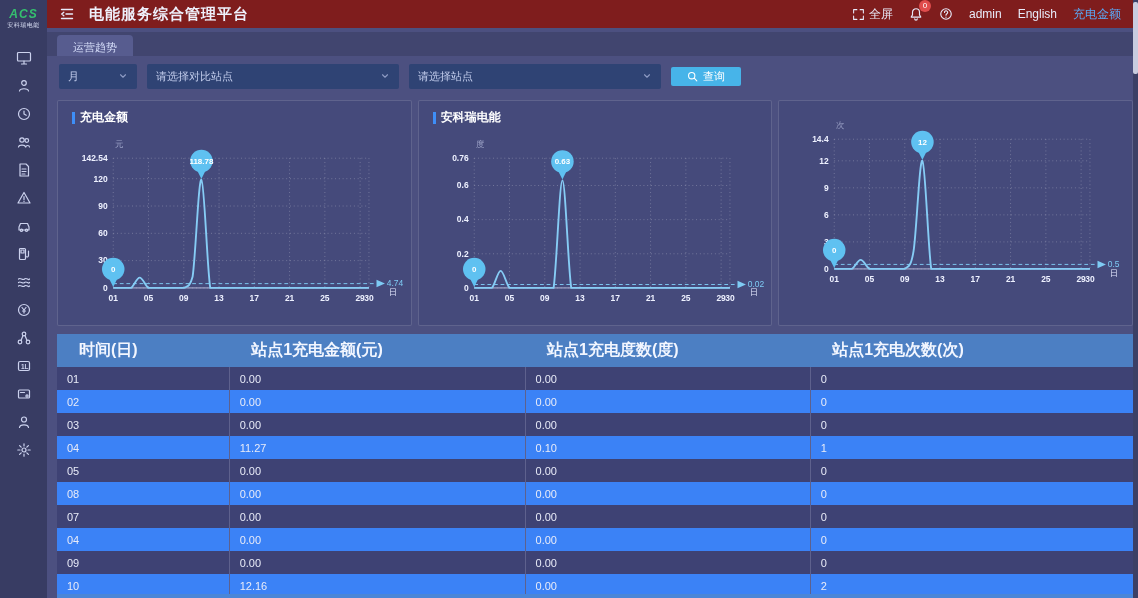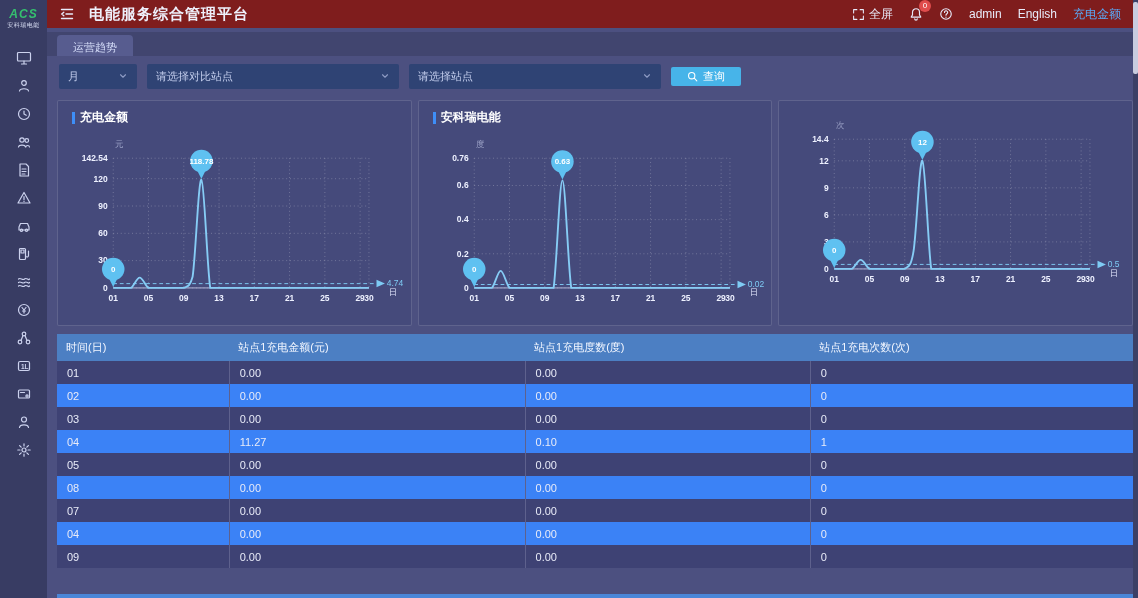--- a/index.html
+++ b/index.html
@@ -66,22 +66,22 @@
   .chart-svg .xtick { fill:#eef1ff; font-size:9px; font-weight:bold; text-anchor:middle; }
   .chart-svg .unit  { fill:#9ba1c6; font-size:9px; text-anchor:start; }
   .chart-svg .avglbl{ fill:#7ecbf4; font-size:9px; }
   .chart-svg .xname { fill:#dfe3fa; font-size:9px; }
   .chart-svg .mlbl  { fill:#fff; font-size:8.5px; font-weight:bold; text-anchor:middle; }
   .chart-svg text { font-family:"Liberation Sans","DejaVu Sans",sans-serif; }
 
   
   .tablewrap { position:absolute; left:57px; top:334px; width:1076px; height:264px; overflow:hidden; }
   table { width:100%; border-collapse:collapse; table-layout:fixed; }
-  th { background:#4c7fc3; color:#f2f6ff; font-size:11px; font-weight:normal; text-align:left;
-    padding:6px 9px; height:26px; }
+  th { background:#4c7fc3; color:#f2f6ff; font-size:16px; font-weight:bold; text-align:left;
+    padding:6px 22px; height:26px; }
   td { font-size:11px; color:#e8ebf8; padding:5px 10px; height:23px;
     border-right:1px solid rgba(255,255,255,.10); overflow:hidden; white-space:nowrap;}
   td:last-child { border-right:none; }
   tr.odd  td { background:#3e4274; }
   tr.even td { background:#3b82f6; }
   .hscroll { position:absolute; left:57px; bottom:0; width:1076px; height:4px; background:#4a86d8; }
 
   
   .vscroll { position:absolute; right:0; top:0; width:5px; height:598px; background:#3c4066; z-index:9;}
   .vthumb { position:absolute; right:0; top:2px; width:5px; height:72px; background:#c8ccdf; border-radius:2px;}
@@ -473,19 +473,25 @@
           <td>0.00</td>
           <td>0.00</td>
           <td>0</td>
         </tr>
         <tr class="odd">
           <td>09</td>
           <td>0.00</td>
           <td>0.00</td>
           <td>0</td>
         </tr>
+        <tr class="even">
+          <td>10</td>
+          <td>12.16</td>
+          <td>0.00</td>
+          <td>2</td>
+        </tr>
       </tbody>
   </table>
 </div>
 <div class="hscroll"></div>
 <div class="vscroll">
     <div class="vthumb"></div>
   </div>
 
 </body></html>

